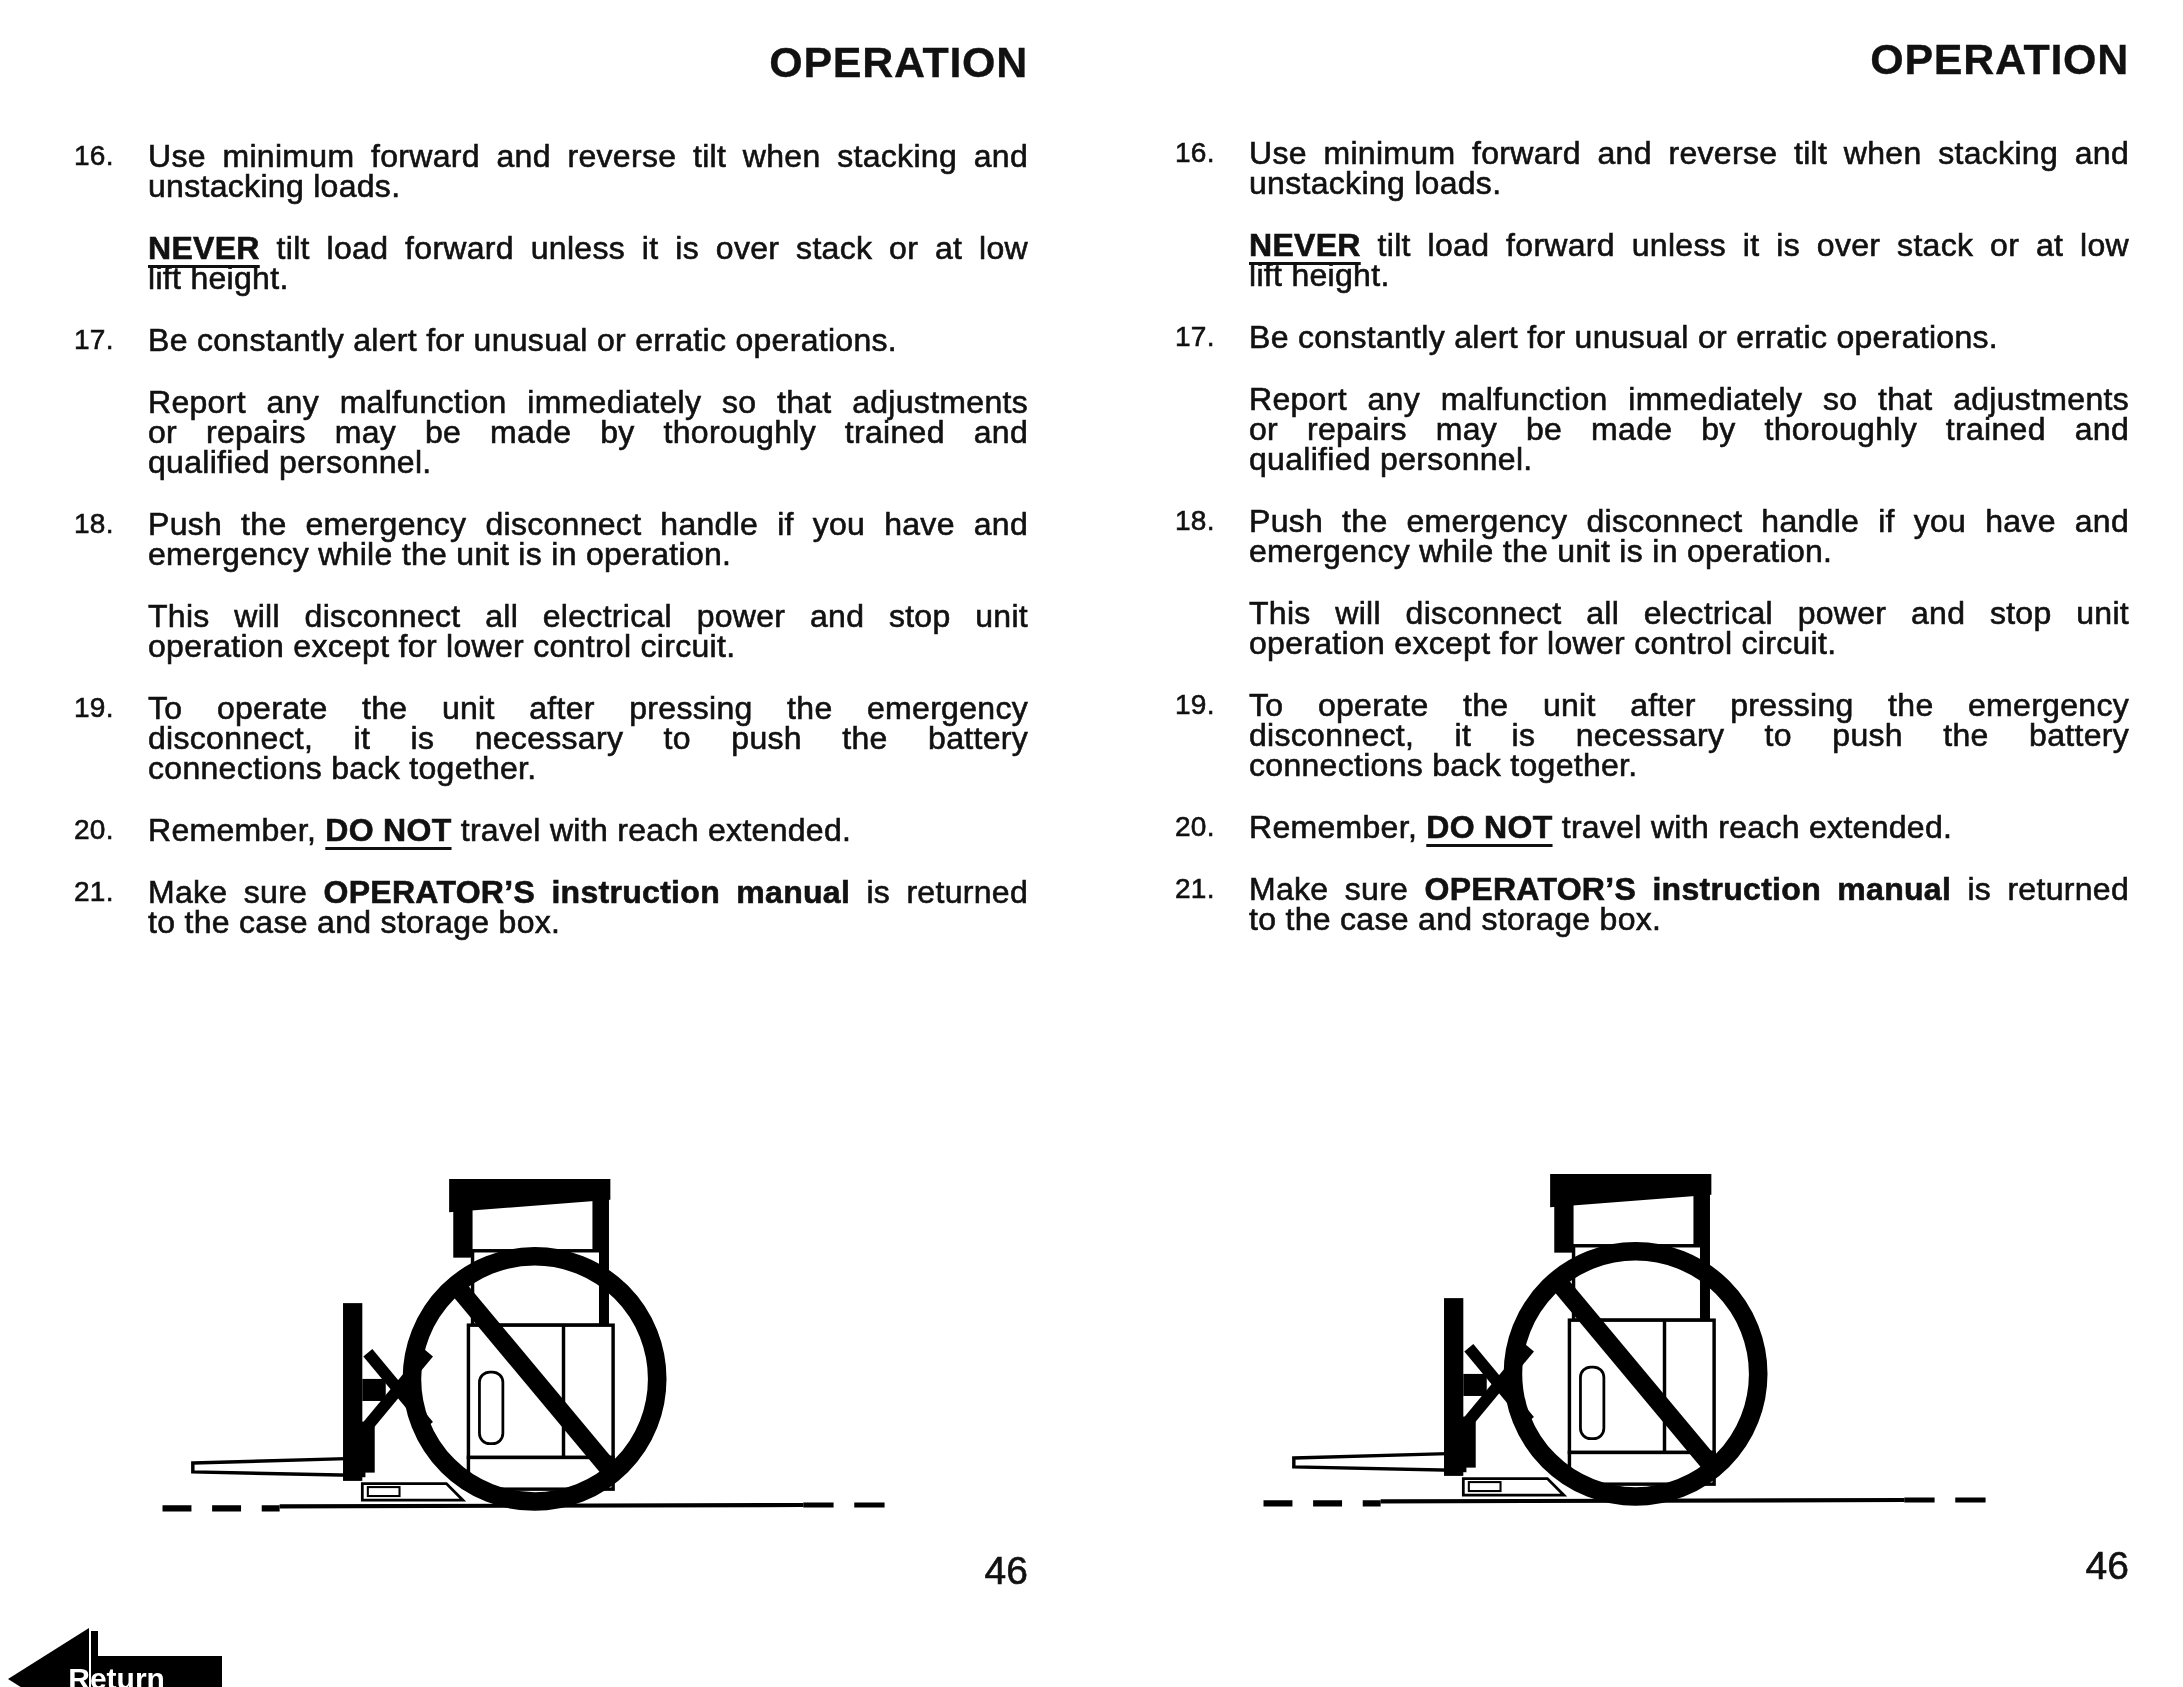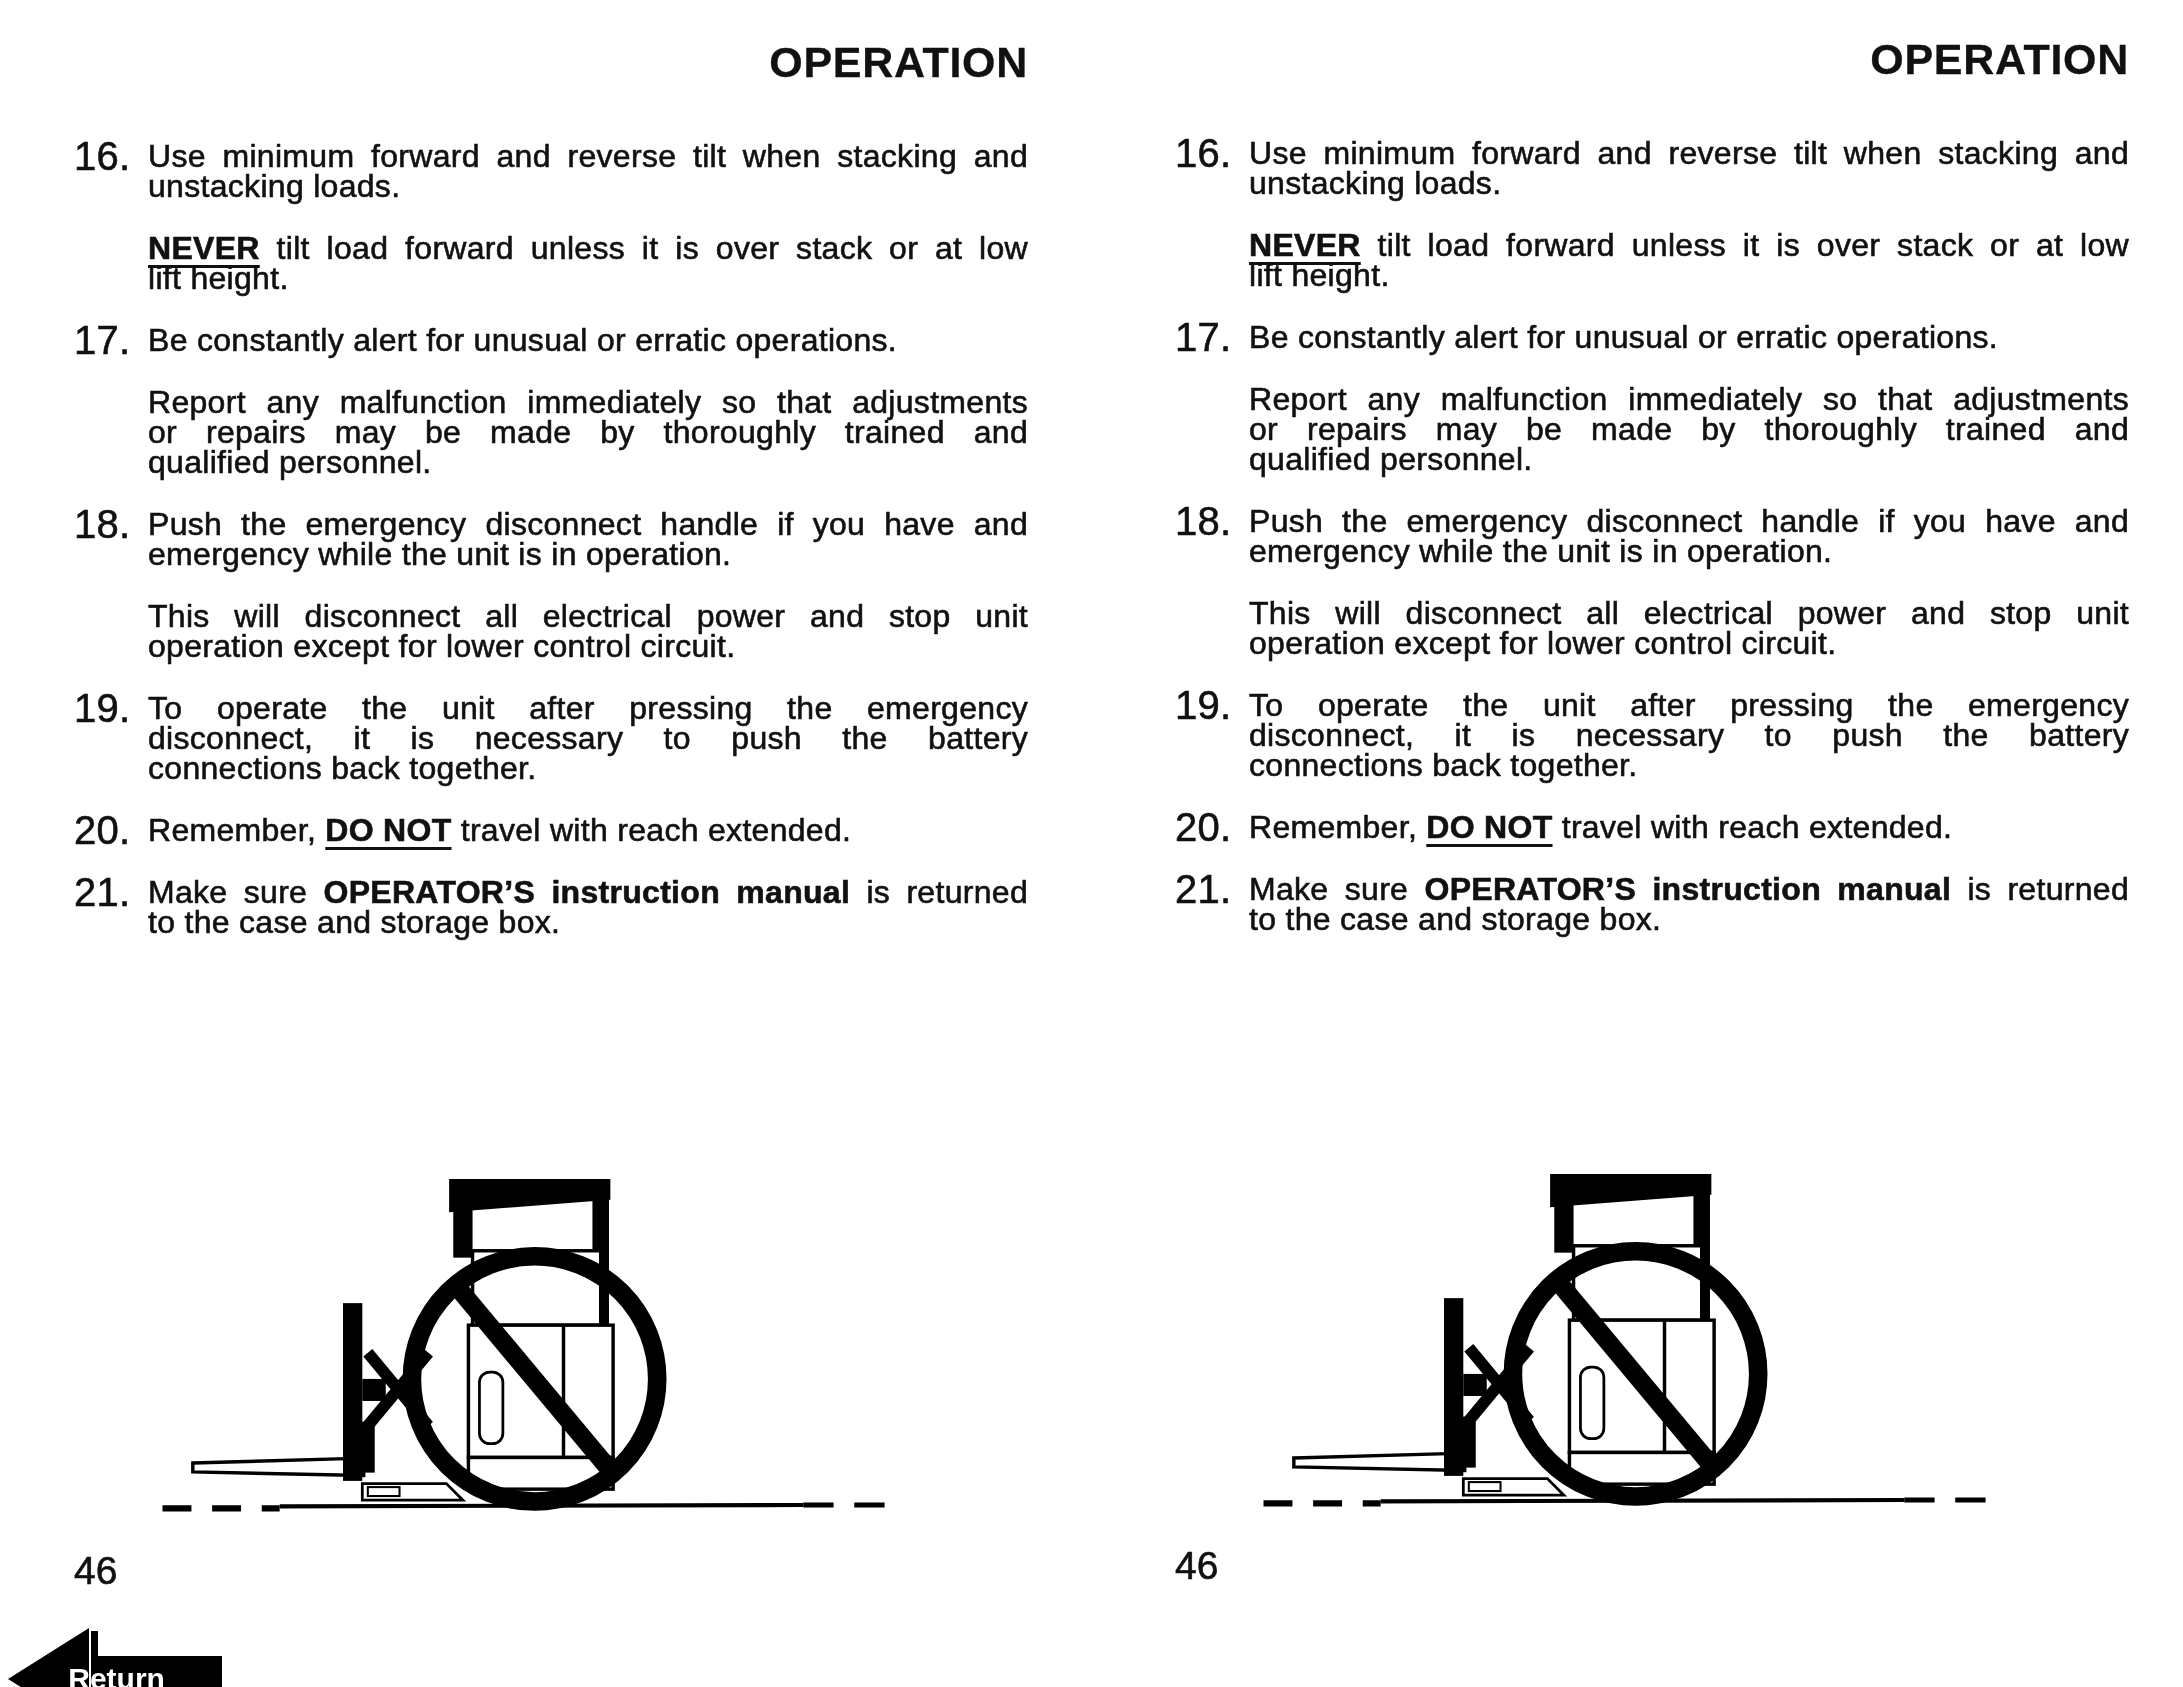--- a/index.html
+++ b/index.html
@@ -18,21 +18,21 @@
     font-size: 43px;
     line-height: 44px;
     font-weight: bold;
     letter-spacing: 0.7px;
     margin: 0 0 57px 0;
     -webkit-text-stroke: 0.3px #111111;
   }
   .item { display: flex; }
   .num {
     flex: 0 0 74px;
-    font-size: 40px;
+    font-size: 28px;
     line-height: 30px;
     letter-spacing: 0.3px;
     -webkit-text-stroke: 0.6px #111111;
   }
   .item-body { flex: 1; min-width: 0; }
   .para { margin: 0 0 32px 0; }
   .line {
     font-size: 32px;
     line-height: 30px;
     letter-spacing: 0.3px;
@@ -43,21 +43,21 @@
   .line.last { text-align-last: left; }
   .em { font-weight: bold; }
   .u {
     text-decoration: underline;
     text-decoration-thickness: 3.4px;
     text-underline-offset: 6.2px;
   }
   .pagenum {
     position: absolute;
     width: 954px;
-    text-align: left;
+    text-align: right;
     font-size: 39px;
     -webkit-text-stroke: 0.6px #111111;
   }
   .illus { position: absolute; }
   .return-button {
     position: absolute;
     left: 8.3px;
     top: 1628px;
     width: 207px;
     height: 102px;

